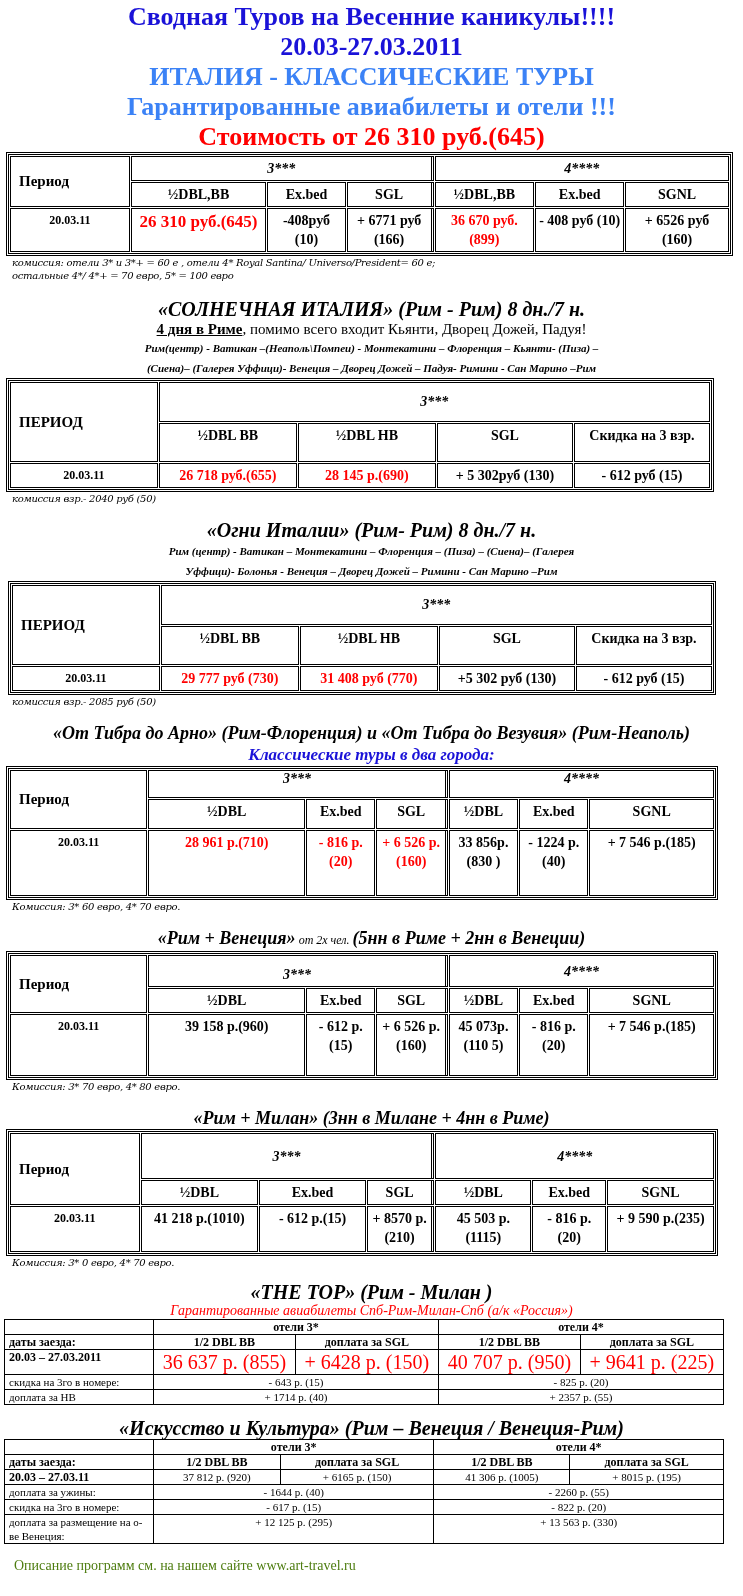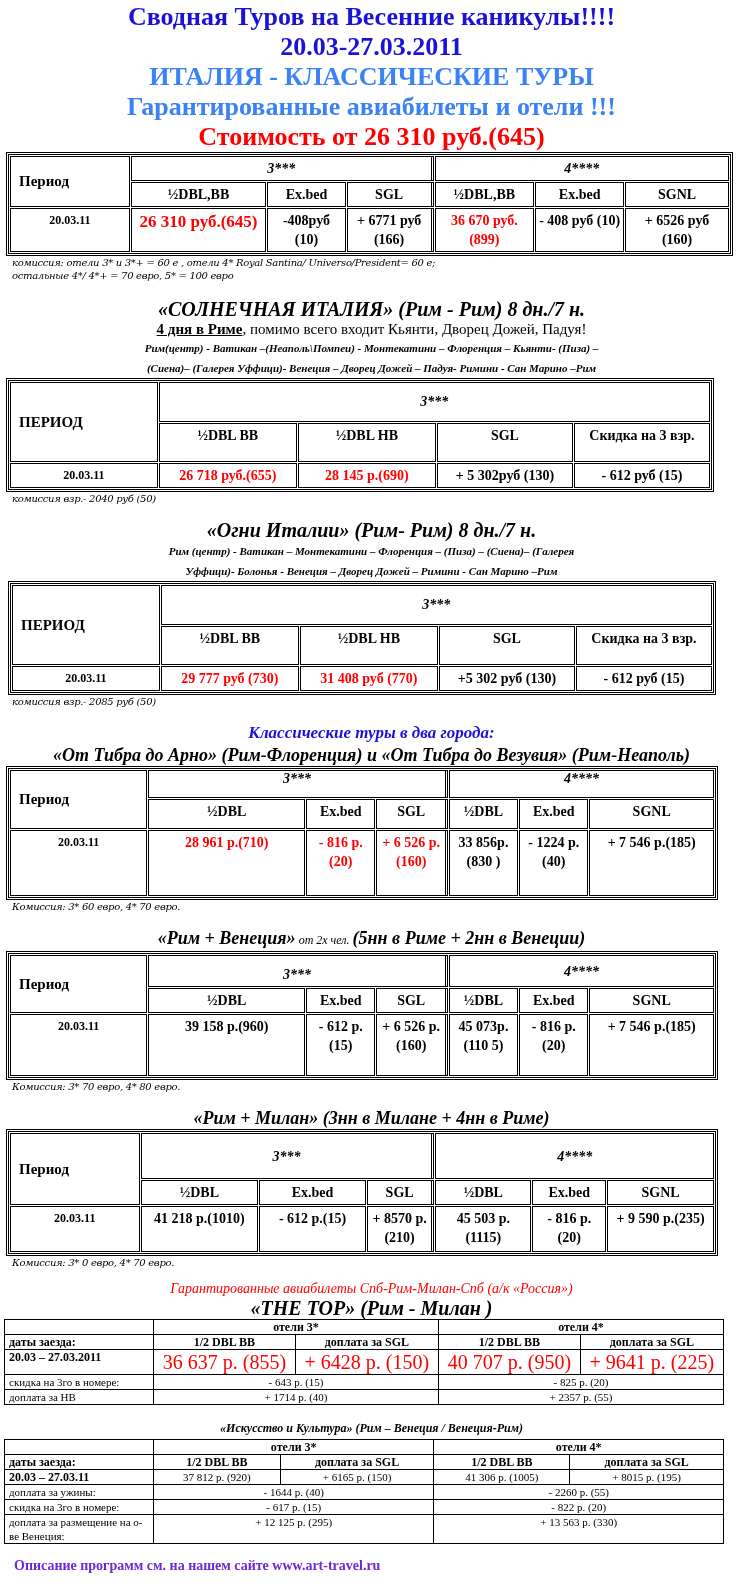--- a/index.html
+++ b/index.html
@@ -17,21 +17,21 @@
   table.t td { border: 1px solid #000; text-align: center; vertical-align: top; font-weight: bold; font-size: 14px; line-height: 19px; padding: 2px 3px; }
   table.t td.period { text-align: left; vertical-align: middle; font-size: 15px; padding-left: 8px; }
   table.t td.date { font-size: 12px; vertical-align: top; }
   .red { color: #ff0000; }
   .star { font-style: italic; font-weight: normal; font-size: 13px; }
   table.g { border-collapse: collapse; margin-left: 4px; }
   table.g td { border: 1px solid #000; font-size: 11px; line-height: 14px; padding: 0 4px; text-align: center; }
   table.g td.l { text-align: left; border-radius: 6px; }
   table.g td.hb { font-weight: bold; font-size: 12px; }
   table.g td.big { color: #ff0000; font-size: 20px; line-height: 24px; }
-  .blue-link { color: #6d28d9; font-weight: bold; font-size: 14px; margin-left: 14px; }
+  .blue-link { color: #4d7c0f; font-weight: normal; font-size: 14px; margin-left: 14px; }
 </style>
 </head>
 <body>
 
 <div class="center" style="padding-top:2px;">
   <div class="h-blue">Сводная Туров на Весенние каникулы!!!!</div>
   <div class="h-blue">20.03-27.03.2011</div>
   <div class="h-black">ИТАЛИЯ - КЛАССИЧЕСКИЕ ТУРЫ</div>
   <div class="h-black">Гарантированные авиабилеты и отели !!!</div>
   <div class="h-red">Стоимость от 26 310 руб.(645)</div>
@@ -121,22 +121,22 @@
       <td class="red" style="width:122px;">31 408 руб (770)</td>
       <td style="width:120px;">+5 302 руб (130)</td>
       <td style="width:120px;">- 612 руб (15)</td>
     </tr>
   </tbody>
     </table>
   <div class="note">комиссия взр.- 2085 руб (50)</div>
 </div>
 
 <div style="margin-top:14px;">
+  <div class="tour-title" style="font-size:18px;">«От Тибра до Арно» (Рим-Флоренция) и  «От Тибра до Везувия» (Рим-Неаполь)</div>
   <div class="tour-title" style="color:#1a12d8; font-size:17px;">Классические туры в два города:</div>
-  <div class="tour-title" style="font-size:18px;">«От Тибра до Арно» (Рим-Флоренция) и  «От Тибра до Везувия» (Рим-Неаполь)</div>
   <table class="t" style="width:712px;">
     <tbody>
         <tr>
       <td class="period" rowspan="2" style="width:106px;">Период</td>
       <td colspan="3" class="star" style="height:22px; line-height:12px; border-right:3px double #000;">3***</td>
       <td colspan="3" class="star" style="line-height:12px;">4****</td>
     </tr>
     <tr>
       <td style="height:24px;">½DBL</td>
       <td>Ex.bed</td>
@@ -217,22 +217,22 @@
       <td style="width:80px;">45 503 р.(1115)</td>
       <td style="width:60px;">- 816 р.(20)</td>
       <td style="width:90px;">+ 9 590 р.(235)</td>
     </tr>
   </tbody>
     </table>
   <div class="note">Комиссия: 3* 0 евро, 4* 70 евро.</div>
 </div>
 
 <div style="margin-top:12px;">
+  <div class="tour-title" style="font-size:20px;">«THE TOP» (Рим - Милан )</div>
   <div class="tour-title" style="font-size:14px; font-weight:normal; color:#ff0000; line-height:16px;">Гарантированные авиабилеты Спб-Рим-Милан-Спб (а/к «Россия»)</div>
-  <div class="tour-title" style="font-size:20px;">«THE TOP» (Рим - Милан )</div>
   <table class="g" style="width:720px;">
     <tbody>
         <tr>
       <td style="width:140px;"></td>
       <td colspan="2" class="hb">отели 3*</td>
       <td colspan="2" class="hb">отели 4*</td>
     </tr>
     <tr>
       <td class="l hb">даты заезда:</td>
       <td class="hb">1/2 DBL BB</td>
@@ -255,21 +255,21 @@
     <tr>
       <td class="l">доплата за HB</td>
       <td colspan="2">+ 1714 р. (40)</td>
       <td colspan="2">+ 2357 р. (55)</td>
     </tr>
   </tbody>
     </table>
 </div>
 
 <div style="margin-top:12px;">
-  <div class="tour-title" style="font-size:12px;">«Искусство и Культура» (Рим – Венеция / Венеция-Рим)</div>
+  <div class="tour-title" style="font-size:20px;">«Искусство и Культура» (Рим – Венеция / Венеция-Рим)</div>
   <table class="g" style="width:720px;">
     <tbody>
         <tr>
       <td style="width:140px;"></td>
       <td colspan="2" class="hb">отели 3*</td>
       <td colspan="2" class="hb">отели 4*</td>
     </tr>
     <tr>
       <td class="l hb">даты заезда:</td>
       <td class="hb">1/2 DBL BB</td>

